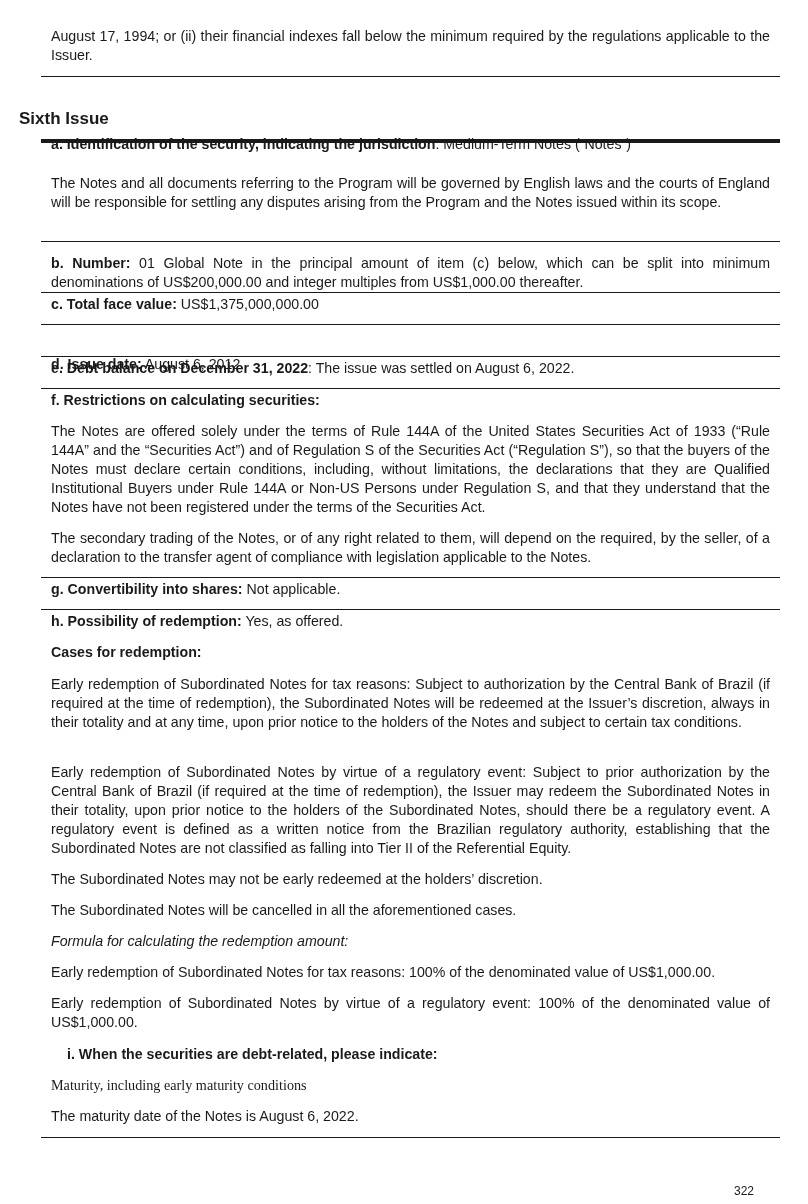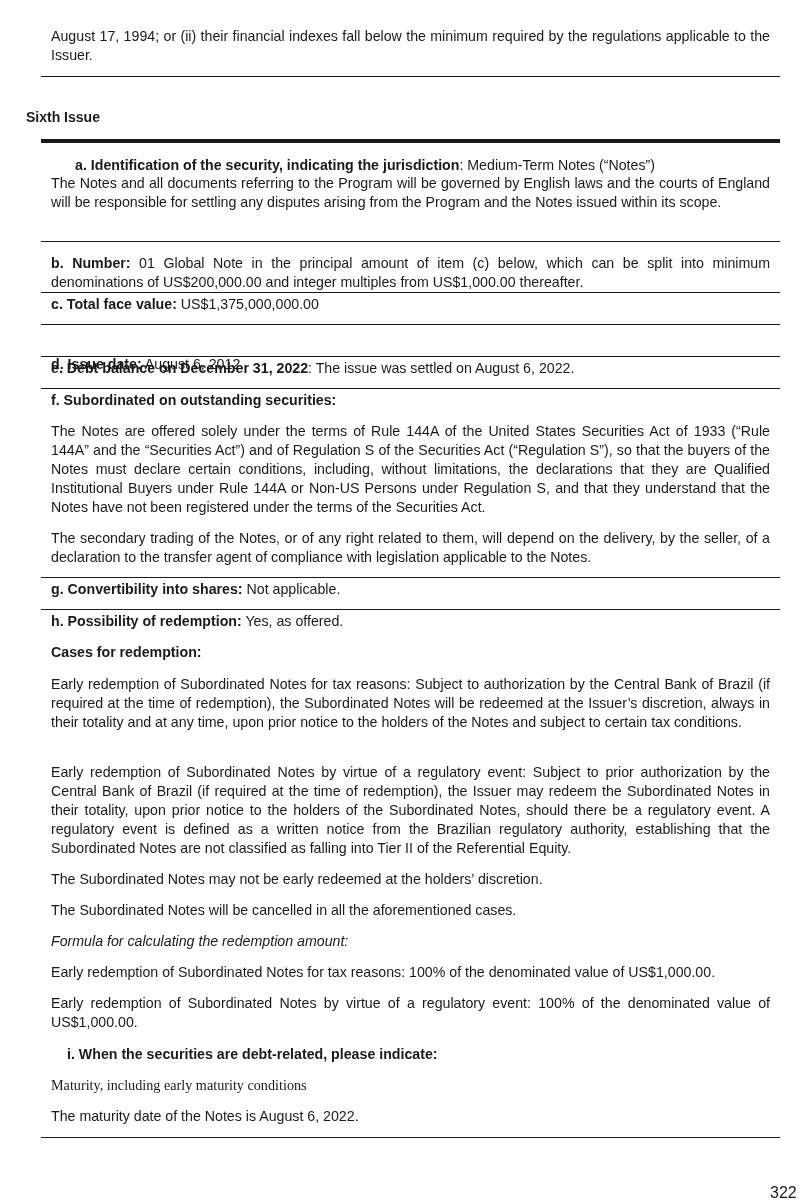--- a/index.html
+++ b/index.html
@@ -5,33 +5,33 @@
   html, body { margin: 0; padding: 0; background: #ffffff; }
   body {
     width: 808px; height: 1204px; position: relative; overflow: hidden;
     font-family: "Liberation Sans", sans-serif; color: #1a1a1a;
     font-size: 14.2px;
   }
   .p { position: absolute; left: 51px; width: 719px; line-height: 19px; text-align: justify; margin: 0; }
   .b { font-weight: bold; }
   .rule { position: absolute; left: 41px; width: 739px; height: 0; border-top: 1px solid #1a1a1a; }
   .rule.thick { border-top: 4px solid #1a1a1a; }
-  .heading { position: absolute; left: 26px; font-weight: bold; font-size: 14px; }
-  .pagenum { position: absolute; left: 734px; top: 1184px; font-size: 16px; margin-left: 36px; }
+  .heading { position: absolute; left: 19px; font-weight: bold; font-size: 17px; }
+  .pagenum { position: absolute; left: 734px; top: 1184px; font-size: 12px; }
 </style>
 </head>
 <body>
 
 <p class="p" style="top:27px;">August 17, 1994; or (ii) their financial indexes fall below the minimum required by the regulations applicable to the Issuer.</p>
 <div class="rule" style="top:76px;"></div>
 
 <div class="heading" style="top:109px;">Sixth Issue</div>
 <div class="rule thick" style="top:139px;"></div>
 
-<p class="p" style="top:156px;margin-left:24px;">
+<p class="p" style="top:135px;">
   <span class="b">a. Identification of the security, indicating the jurisdiction</span><span>: Medium-Term Notes (“Notes”)</span>
 </p>
 <p class="p" style="top:174px;">The Notes and all documents referring to the Program will be governed by English laws and the courts of England will be responsible for settling any disputes arising from the Program and the Notes issued within its scope.</p>
 
 <div class="rule" style="top:241px;"></div>
 <p class="p" style="top:254px;">
   <span class="b">b. Number:</span><span> 01 Global Note in the principal amount of item (c) below, which can be split into minimum denominations of US$200,000.00 and integer multiples from US$1,000.00 thereafter.</span>
 </p>
 
 <div class="rule" style="top:292px;"></div>
@@ -44,24 +44,24 @@
   <span class="b">d. Issue date:</span><span> August 6, 2012.</span>
 </p>
 
 <div class="rule" style="top:356px;"></div>
 <p class="p" style="top:359px;">
   <span class="b">e. Debt balance on December 31, 2022</span><span>: The issue was settled on August 6, 2022.</span>
 </p>
 
 <div class="rule" style="top:388px;"></div>
 <p class="p" style="top:391px;">
-  <span class="b">f. Subordinated on outstanding securities:</span>
+  <span class="b">f. Restrictions on calculating securities:</span>
 </p>
 <p class="p" style="top:422px;">The Notes are offered solely under the terms of Rule 144A of the United States Securities Act of 1933 (“Rule 144A” and the “Securities Act”) and of Regulation S of the Securities Act (“Regulation S”), so that the buyers of the Notes must declare certain conditions, including, without limitations, the declarations that they are Qualified Institutional Buyers under Rule 144A or Non-US Persons under Regulation S, and that they understand that the Notes have not been registered under the terms of the Securities Act.</p>
-<p class="p" style="top:529px;">The secondary trading of the Notes, or of any right related to them, will depend on the delivery, by the seller, of a declaration to the transfer agent of compliance with legislation applicable to the Notes.</p>
+<p class="p" style="top:529px;">The secondary trading of the Notes, or of any right related to them, will depend on the required, by the seller, of a declaration to the transfer agent of compliance with legislation applicable to the Notes.</p>
 
 <div class="rule" style="top:577px;"></div>
 <p class="p" style="top:580px;">
   <span class="b">g. Convertibility into shares:</span><span> Not applicable.</span>
 </p>
 
 <div class="rule" style="top:609px;"></div>
 <p class="p" style="top:612px;">
   <span class="b">h. Possibility of redemption:</span><span> Yes, as offered.</span>
 </p>

